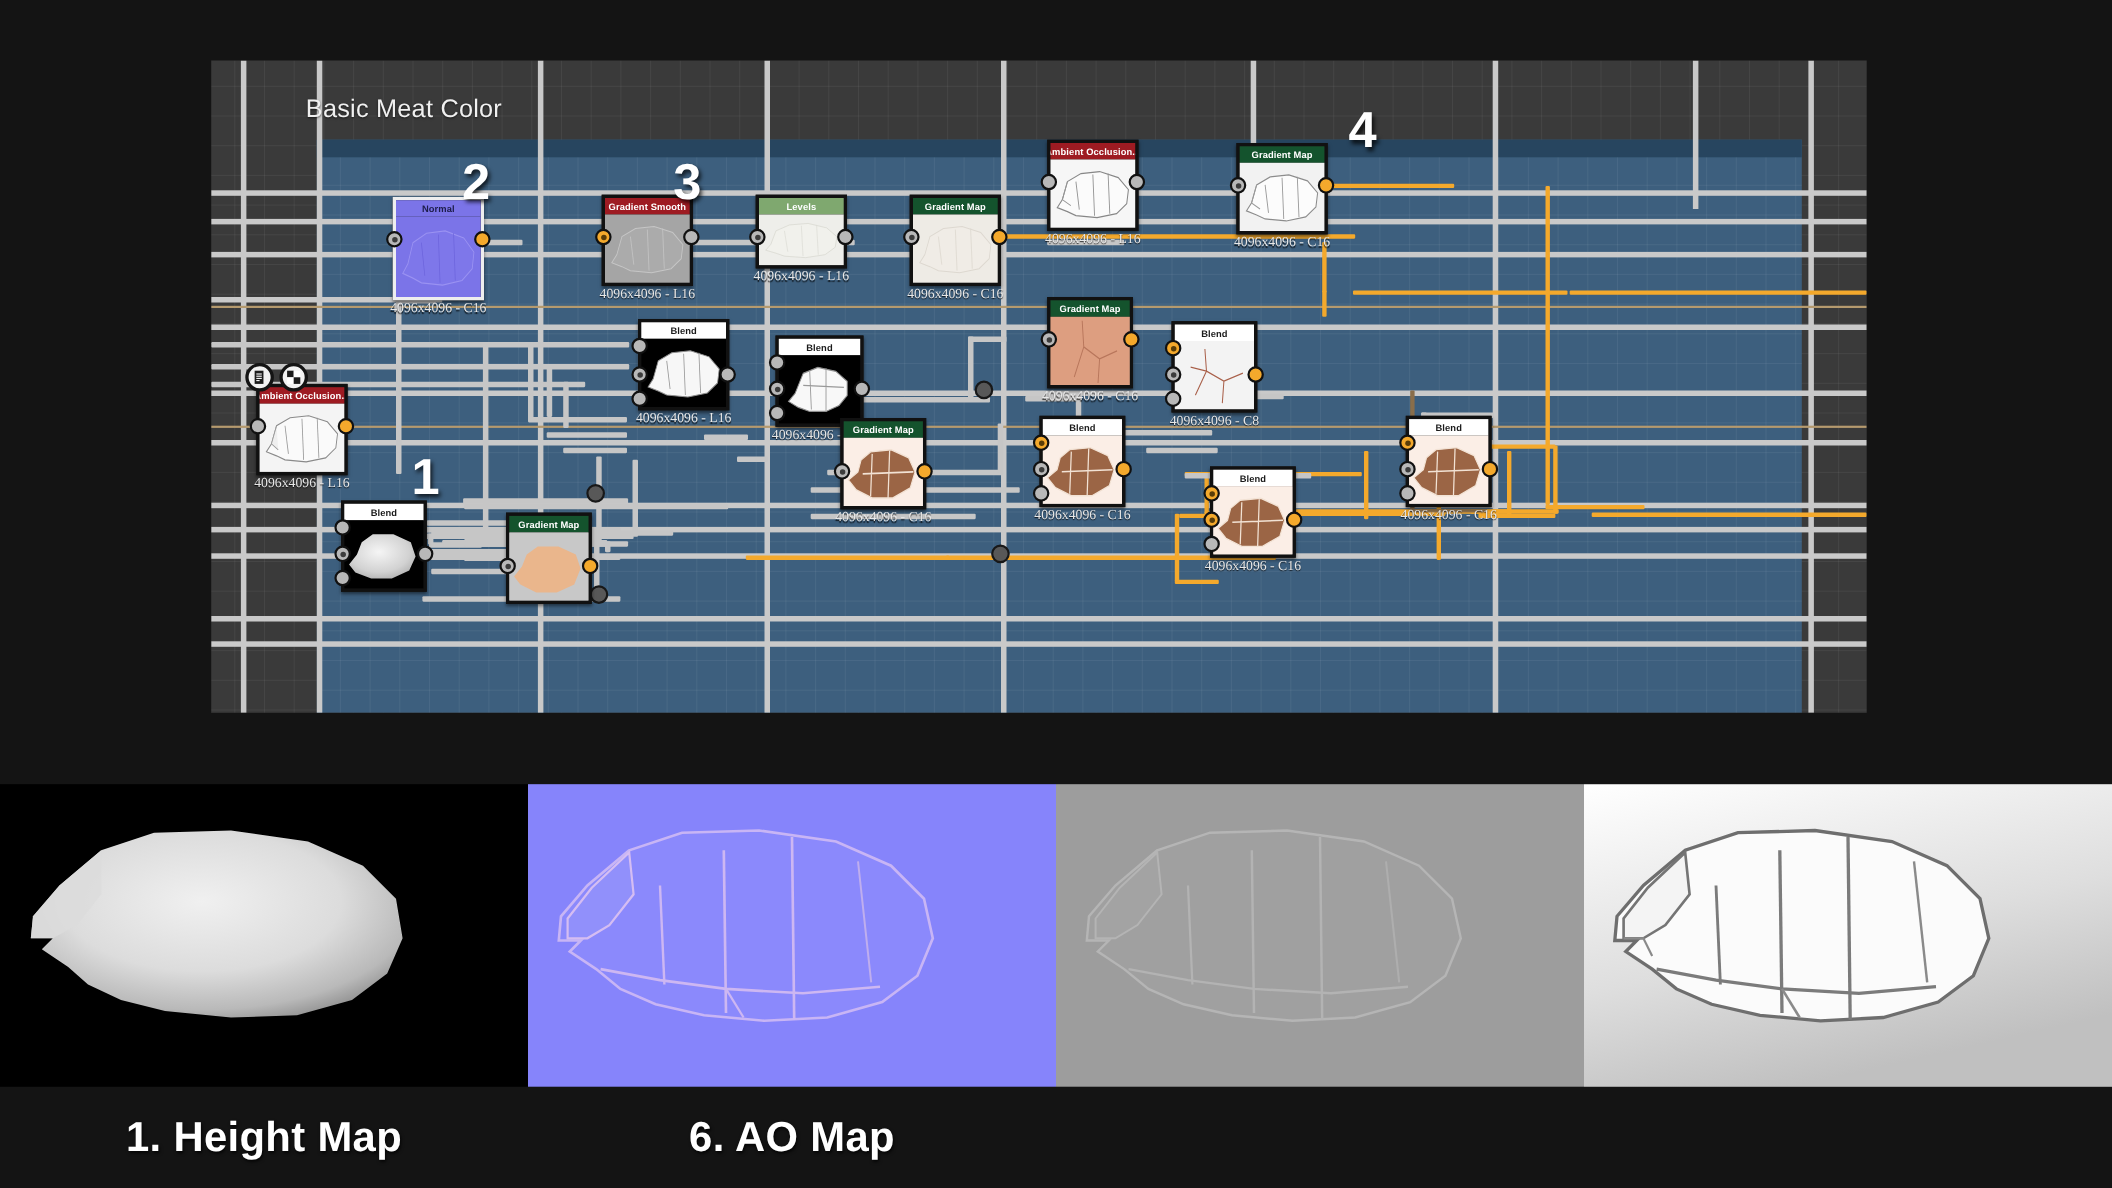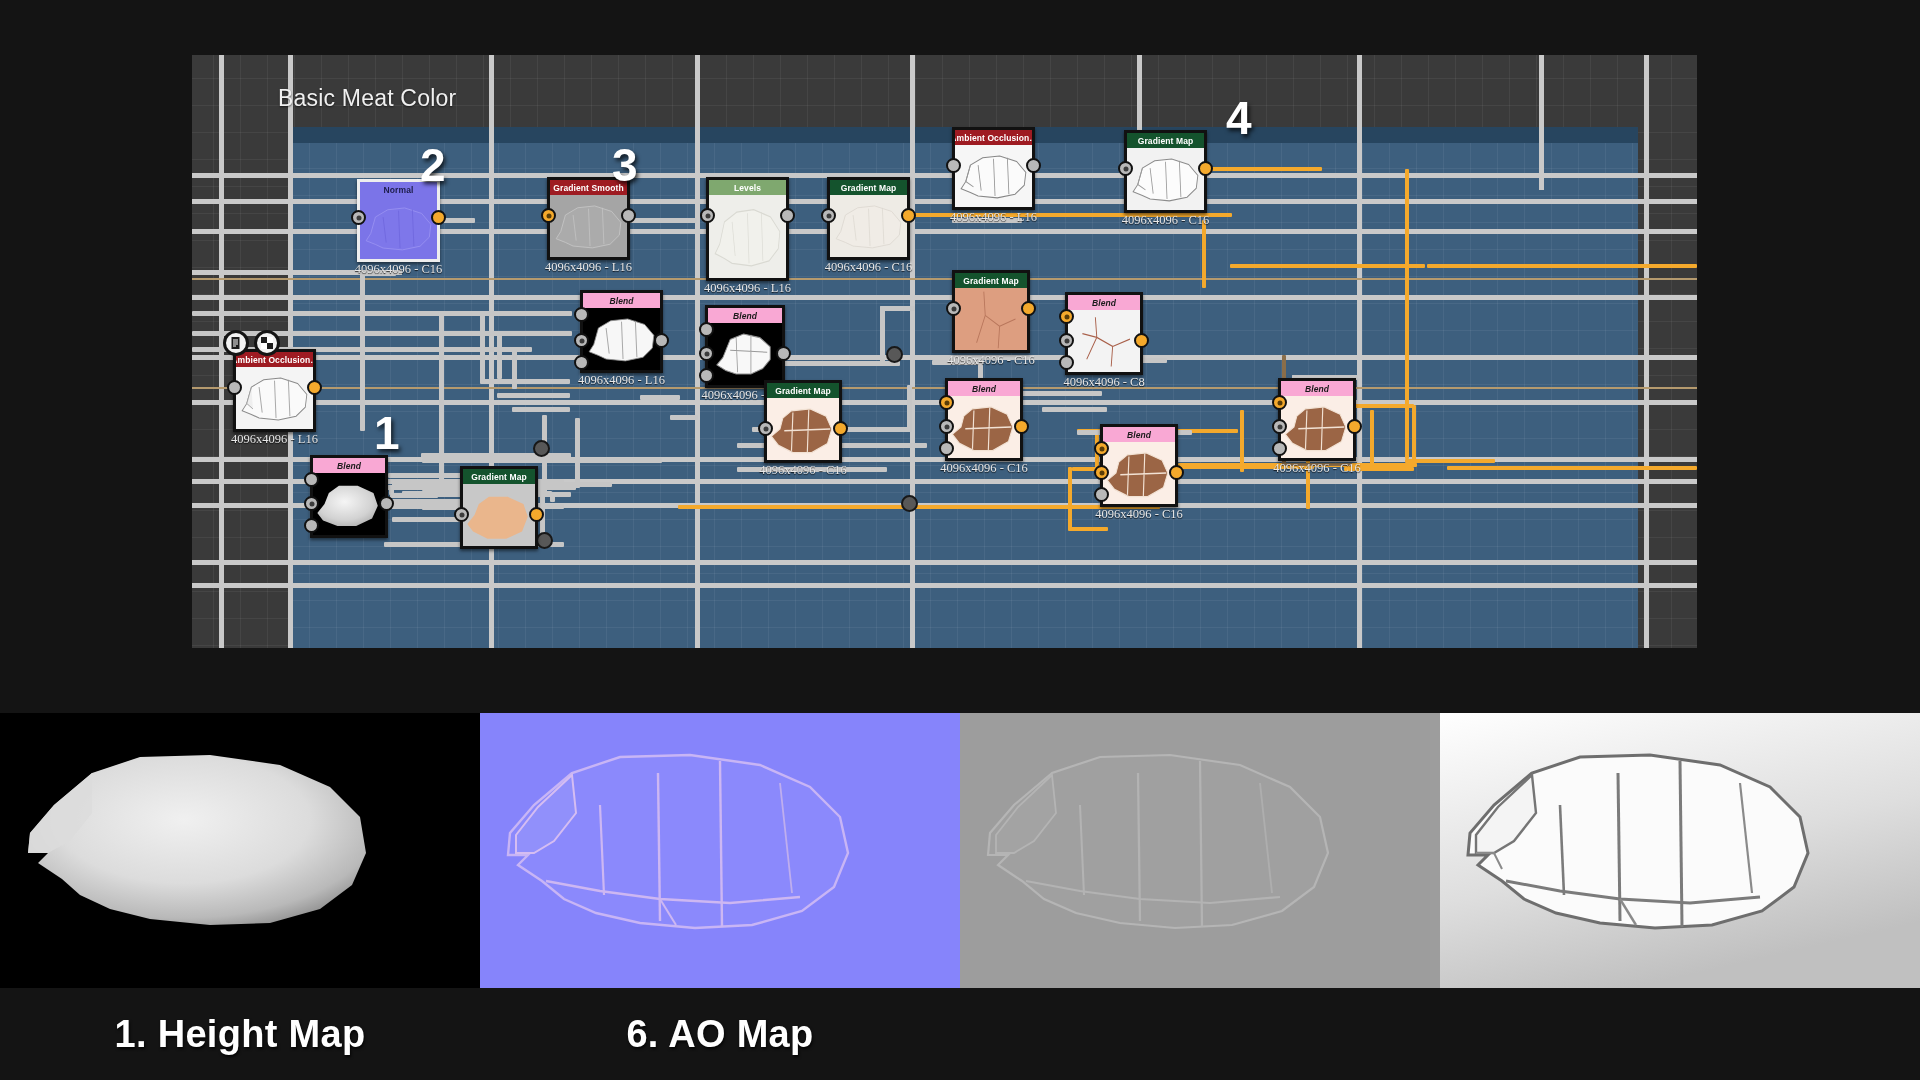--- a/index.html
+++ b/index.html
@@ -88,21 +88,21 @@
     box-shadow: 0 2px 3px rgba(0,0,0,.5);
   }
   .node .hdr {
     height: 15px;
     font-size: 8.5px; font-weight: bold;
     color: #fff;
     display: flex; align-items: center; justify-content: center;
     letter-spacing: .1px;
     white-space: nowrap; overflow: hidden;
   }
-  .node .hdr.gray  { background: #f9a8d4; color: #1a1a1a; font-style: italic; }
+  .node .hdr.gray  { background: #ffffff; color: #1a1a1a; }
   .node .hdr.red   { background: #9e1b22; color: #fff; }
   .node .hdr.green { background: #14532d; color: #fff; }
   .node .hdr.lgreen{ background: #7fa86f; color: #fff; }
   .node .hdr.violet{ background: #7b74e8; color: #1d1d4a; }
   .node .body { position: relative; width: 100%; height: calc(100% - 15px); overflow: hidden; }
   .node .cap {
     position: absolute; left: 50%; transform: translateX(-50%);
     top: 100%; margin-top: 3px;
     font-family: "Liberation Serif", serif;
     font-size: 12.5px; color: #e8e8e8; white-space: nowrap;
@@ -371,21 +371,21 @@
     </div>
     <div class="badge" style="left:62px; top:275px;">
       <svg width="14" height="14" viewBox="0 0 14 14">
         <rect x="1" y="1" width="6" height="6" fill="#1c1c1c"></rect>
         <rect x="7" y="1" width="6" height="6" fill="#fff"></rect>
         <rect x="1" y="7" width="6" height="6" fill="#fff"></rect>
         <rect x="7" y="7" width="6" height="6" fill="#1c1c1c"></rect>
       </svg>
     </div>
 
-    <div class="node" style="left:165px; top:124px; width:83px; height:83px; border-color:#eee;">
+    <div class="node" style="left:165px; top:124px; width:83px; height:94px; border-color:#eee;">
       <div class="hdr violet">Normal</div>
       <div class="body" style="background:#7b74e8;">
         <svg class="meat" viewBox="0 0 100 68" preserveAspectRatio="none">
           <path d="M14 40 L8 48 L20 52 L30 56 L55 58 L78 54 L90 44 L92 30 L80 18 L58 12 L36 14 L20 22 Z" fill="#7e77ea" stroke="#9a92f2" stroke-width="1"></path>
           <path d="M30 22 L34 50 M50 15 L52 56 M68 14 L70 54" stroke="#6d65dd" stroke-width=".9"></path>
         </svg>
       </div>
       <div class="cap">4096x4096 - C16</div>
       <div class="sock in indot" style="top:28px;"></div>
       <div class="sock out" style="top:28px;"></div>
@@ -397,21 +397,21 @@
         <svg class="meat" viewBox="0 0 100 68" preserveAspectRatio="none">
           <path d="M14 40 L8 48 L20 52 L30 56 L55 58 L78 54 L90 44 L92 30 L80 18 L58 12 L36 14 L20 22 Z" fill="#ababab" stroke="#c6c6c6" stroke-width="1"></path>
           <path d="M30 22 L34 50 M50 15 L52 56 M68 14 L70 54" stroke="#c4c4c4" stroke-width=".9"></path>
         </svg>
       </div>
       <div class="cap">4096x4096 - L16</div>
       <div class="sock in orangein" style="top:28px;"></div>
       <div class="sock out outgray" style="top:28px;"></div>
     </div>
 
-    <div class="node" style="left:514px; top:122px; width:83px; height:104px;">
+    <div class="node" style="left:495px; top:122px; width:83px; height:67px;">
       <div class="hdr lgreen">Levels</div>
       <div class="body" style="background:#eeeeea;">
         <svg class="meat" viewBox="0 0 100 68" preserveAspectRatio="none">
           <path d="M14 40 L8 48 L20 52 L30 56 L55 58 L78 54 L90 44 L92 30 L80 18 L58 12 L36 14 L20 22 Z" fill="#f1f1ec" stroke="#d9d9d2" stroke-width="1"></path>
           <path d="M30 22 L34 50 M50 15 L52 56 M68 14 L70 54" stroke="#dcdcd5" stroke-width=".9"></path>
         </svg>
       </div>
       <div class="cap">4096x4096 - L16</div>
       <div class="sock in indot" style="top:28px;"></div>
       <div class="sock out outgray" style="top:28px;"></div>

